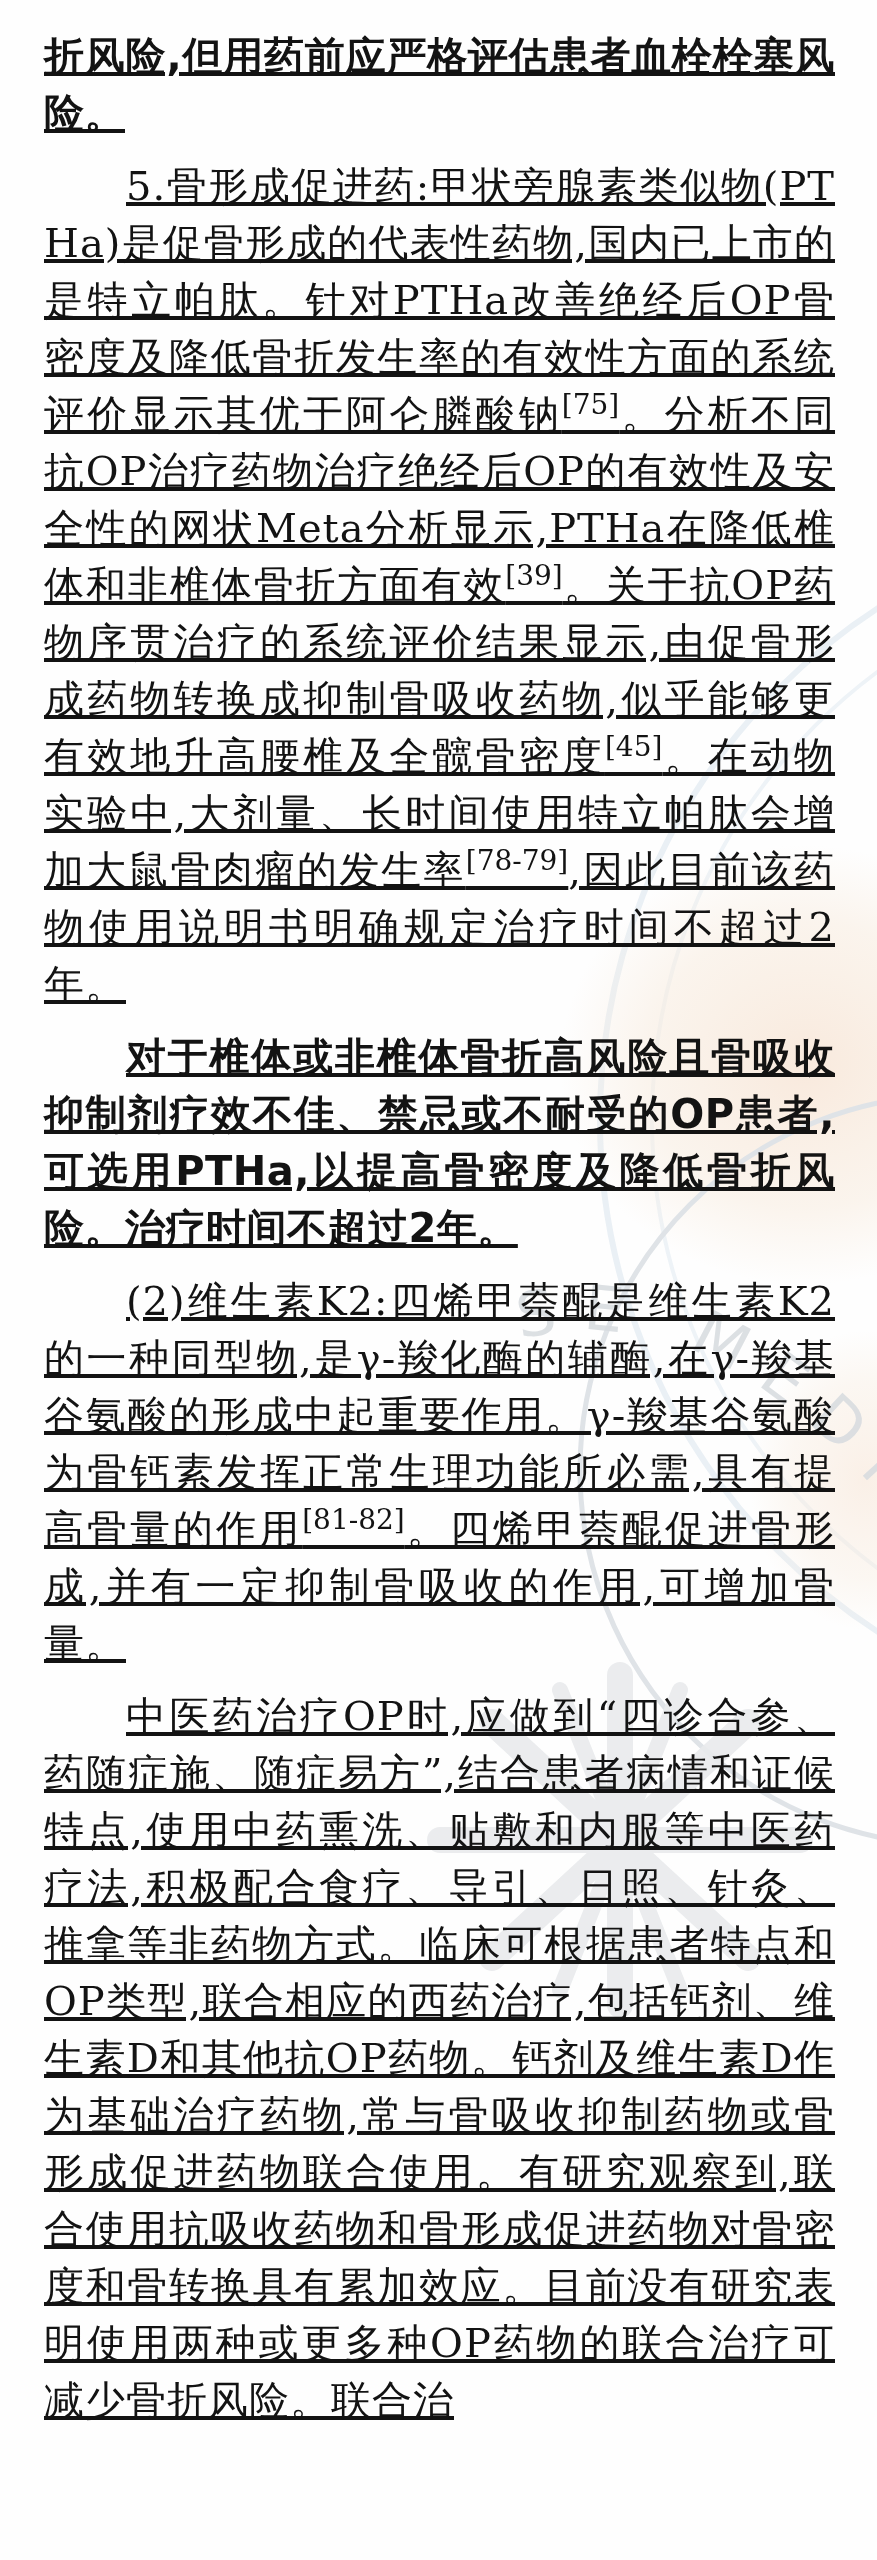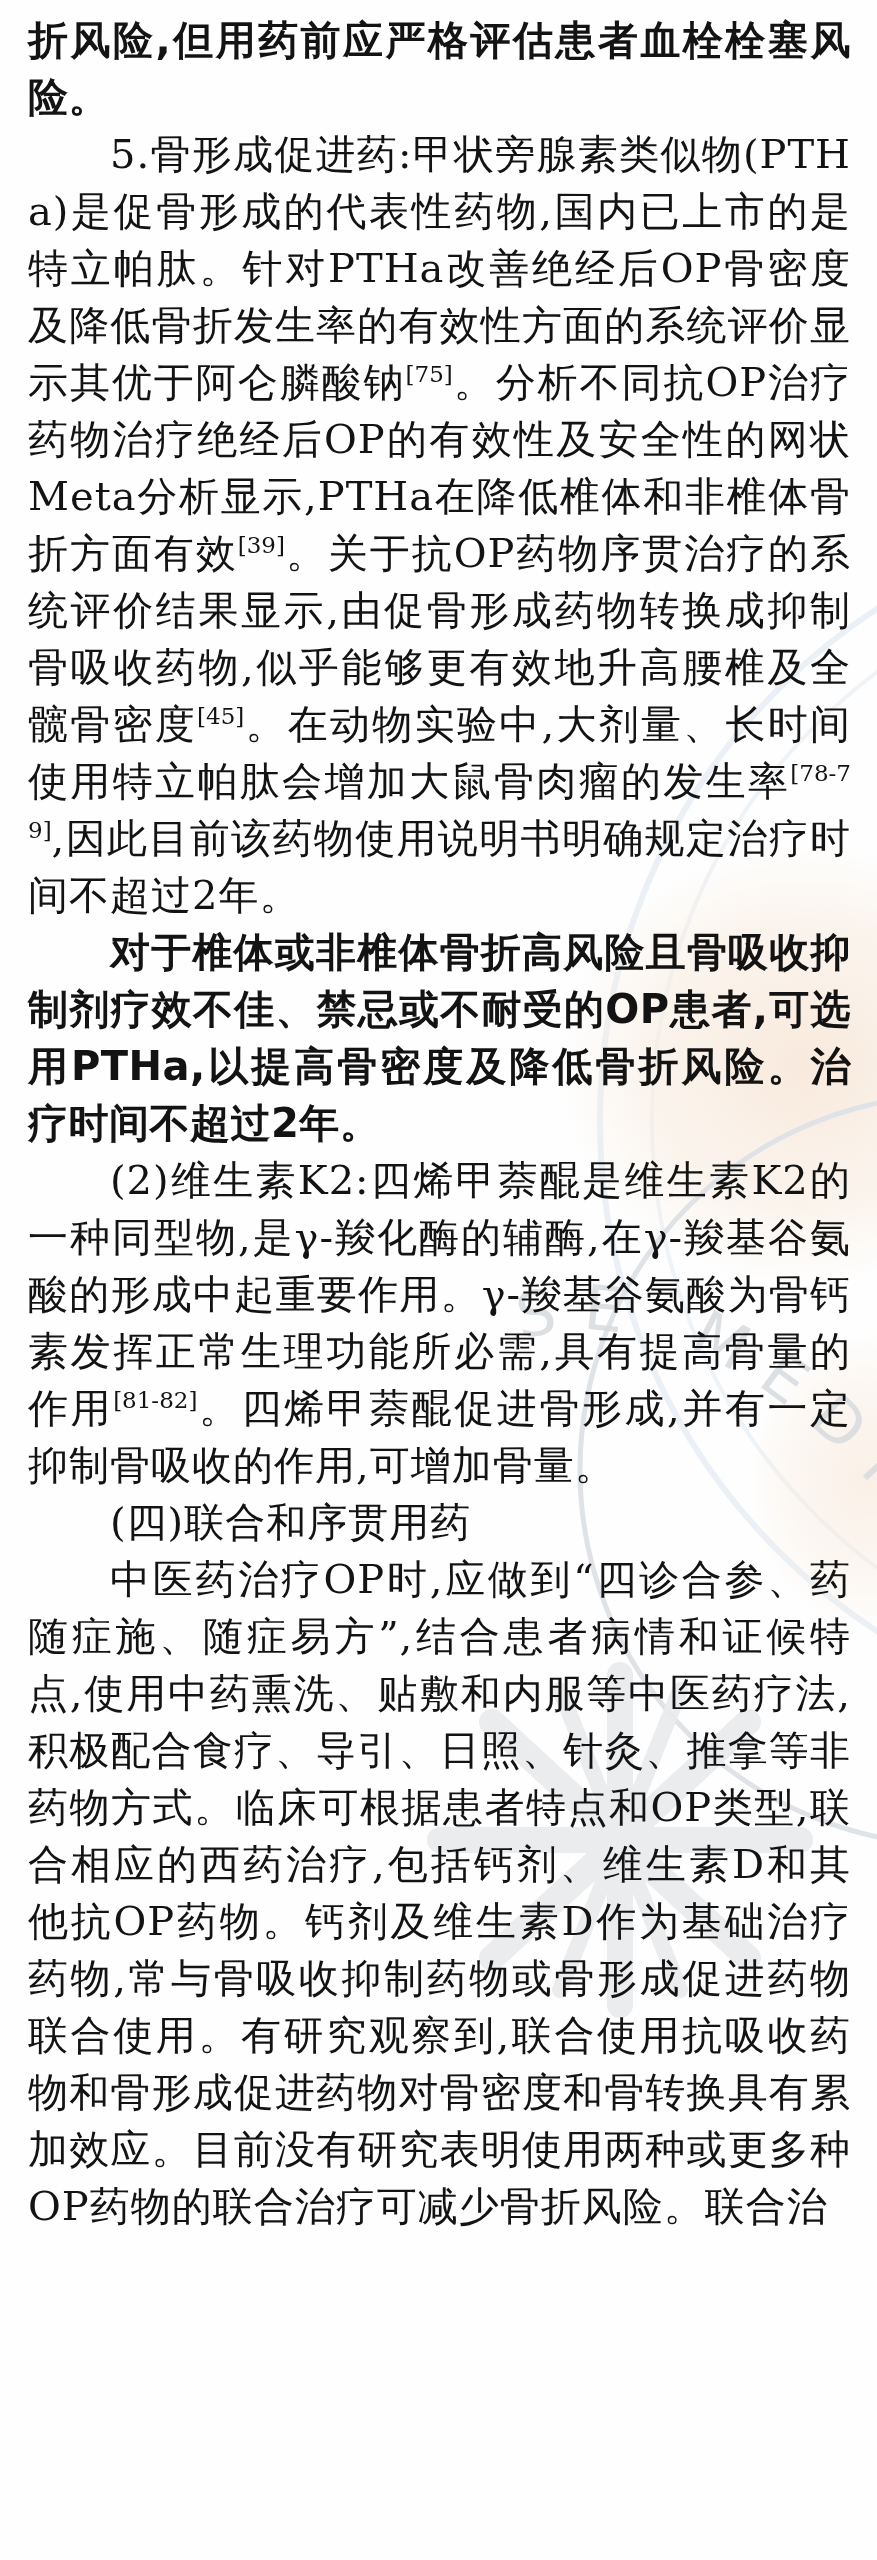--- a/index.html
+++ b/index.html
@@ -11,35 +11,36 @@
     overflow:hidden;
     font-family:"DejaVu Serif","Liberation Serif",serif;
     color:#131313;
   }
   .watermarks{position:absolute;left:0;top:0;z-index:0;pointer-events:none;}
   .text-column{
     position:relative;z-index:1;
     padding:12px 26px 0 28px;
   }
   p.para{
-    margin:0;
+    margin:16px;
     font-size:40px;
     line-height:57px;
     text-align:justify;
     letter-spacing:1px;
     word-break:break-all;
+    text-decoration:underline;
   }
   p.para.indent{text-indent:2.05em;}
   p.para.bold{
     font-family:"DejaVu Sans","Liberation Sans",sans-serif;
     font-weight:700;
     letter-spacing:0.5px;
   }
   p.para sup{
-    font-size:23px;
+    font-size:28px;
     line-height:0;
     letter-spacing:0;
     vertical-align:super;
   }
 </style>
 </head>
 <body>
 
 <div class="page">
 
@@ -72,17 +73,16 @@
       <line x1="-60" y1="-150" x2="60" y2="150" stroke-width="16"></line>
       <line x1="60" y1="-150" x2="-60" y2="150" stroke-width="16"></line>
     </g>
   </svg>
 
   <article class="text-column">
       <p class="para bold">折风险,但用药前应严格评估患者血栓栓塞风险。</p>
       <p class="para indent">5.骨形成促进药:甲状旁腺素类似物(PTHa)是促骨形成的代表性药物,国内已上市的是特立帕肽。针对PTHa改善绝经后OP骨密度及降低骨折发生率的有效性方面的系统评价显示其优于阿仑膦酸钠<sup>[75]</sup>。分析不同抗OP治疗药物治疗绝经后OP的有效性及安全性的网状Meta分析显示,PTHa在降低椎体和非椎体骨折方面有效<sup>[39]</sup>。关于抗OP药物序贯治疗的系统评价结果显示,由促骨形成药物转换成抑制骨吸收药物,似乎能够更有效地升高腰椎及全髋骨密度<sup>[45]</sup>。在动物实验中,大剂量、长时间使用特立帕肽会增加大鼠骨肉瘤的发生率<sup>[78-79]</sup>,因此目前该药物使用说明书明确规定治疗时间不超过2年。</p>
       <p class="para bold indent">对于椎体或非椎体骨折高风险且骨吸收抑制剂疗效不佳、禁忌或不耐受的OP患者,可选用PTHa,以提高骨密度及降低骨折风险。治疗时间不超过2年。</p>
       <p class="para indent">(2)维生素K2:四烯甲萘醌是维生素K2的一种同型物,是γ-羧化酶的辅酶,在γ-羧基谷氨酸的形成中起重要作用。γ-羧基谷氨酸为骨钙素发挥正常生理功能所必需,具有提高骨量的作用<sup>[81-82]</sup>。四烯甲萘醌促进骨形成,并有一定抑制骨吸收的作用,可增加骨量。</p>
-      <p class="para indent">(四)联合和序贯用药</p>
       <p class="para indent">中医药治疗OP时,应做到“四诊合参、药随症施、随症易方”,结合患者病情和证候特点,使用中药熏洗、贴敷和内服等中医药疗法,积极配合食疗、导引、日照、针灸、推拿等非药物方式。临床可根据患者特点和OP类型,联合相应的西药治疗,包括钙剂、维生素D和其他抗OP药物。钙剂及维生素D作为基础治疗药物,常与骨吸收抑制药物或骨形成促进药物联合使用。有研究观察到,联合使用抗吸收药物和骨形成促进药物对骨密度和骨转换具有累加效应。目前没有研究表明使用两种或更多种OP药物的联合治疗可减少骨折风险。联合治</p>
     </article>
 
 </div>
 
 </body></html>

